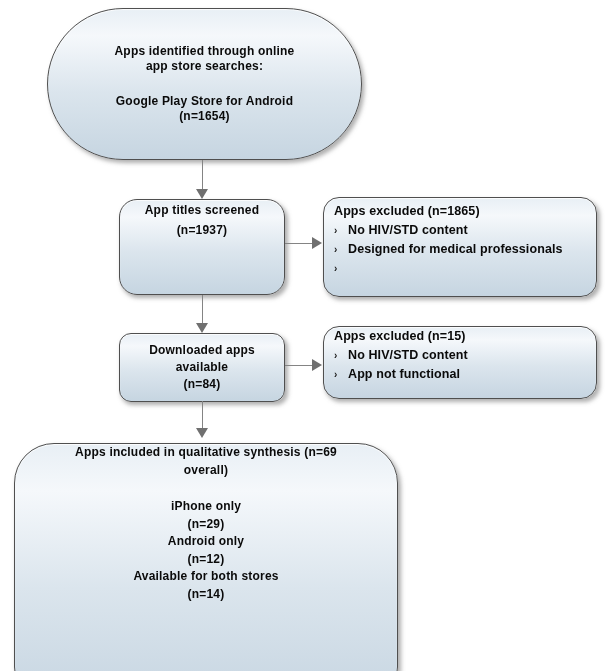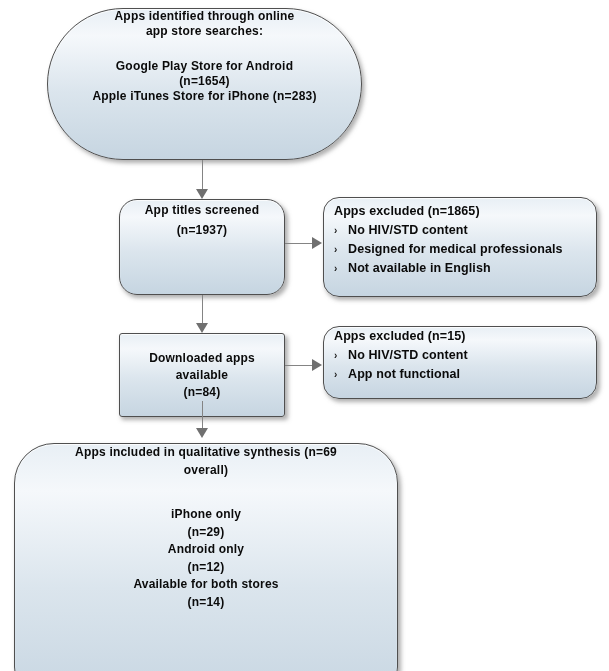--- a/index.html
+++ b/index.html
@@ -9,44 +9,44 @@
     font-weight:bold;color:#0a0a0a;
   }
   .node{
     position:absolute;box-sizing:border-box;
     border:1px solid #4f4f4f;
     background:linear-gradient(180deg,#e8eff5 0%,#f5f8fb 18%,#dbe5ed 55%,#c6d5e1 100%);
     box-shadow:2.5px 3px 4px rgba(110,110,110,0.55), inset 0 1px 1px rgba(255,255,255,0.85);
     text-align:center;
   }
   .stadium{left:47px;top:8px;width:315px;height:152px;border-radius:76px;
-    display:flex;flex-direction:column;align-items:center;}
+    display:flex;flex-direction:column;justify-content:center;align-items:center;}
   .stadium .line{font-size:12px;line-height:15px;letter-spacing:0.2px;}
   .stadium .group2{margin-top:20px;}
 
   .box-screened{left:119px;top:199px;width:166px;height:96px;border-radius:18px;
     display:flex;flex-direction:column;}
   .box-screened .line{font-size:12px;line-height:20px;letter-spacing:0.2px;}
 
-  .box-assessed{left:119px;top:333px;width:166px;height:84px;border-radius:3px;
+  .box-assessed{left:119px;top:333px;width:166px;height:69px;border-radius:12px;
     display:flex;flex-direction:column;justify-content:center;}
   .box-assessed .line{font-size:12px;line-height:17px;letter-spacing:0.2px;}
 
   .box-excluded{width:274px;border-radius:16px;text-align:left;padding:0 8px 14px 10px;
     display:flex;flex-direction:column;justify-content:center;}
   .box-excluded1{left:323px;top:197px;height:100px;}
   .box-excluded2{left:323px;top:326px;height:73px;}
   .box-excluded .title{font-size:12.5px;line-height:19px;letter-spacing:0.1px;}
   .box-excluded .bullet-line{font-size:12.5px;line-height:19px;letter-spacing:0.1px;display:flex;align-items:baseline;}
   .box-excluded .bullet{font-size:10px;width:14px;flex:0 0 14px;color:#1a1a1a;}
 
   .box-included{left:14px;top:443px;width:384px;height:264px;border-radius:40px;}
   .box-included .line{font-size:12px;line-height:17.5px;letter-spacing:0.2px;}
   .box-included .highlight{font-size:17px;line-height:24px;margin-top:14px;letter-spacing:0.3px;}
-  .box-included .breakdown{margin-top:27px;}
+  .box-included .breakdown{margin-top:19px;}
 
   
   .varrow{position:absolute;width:12px;}
   .varrow .shaft{position:absolute;left:5.5px;top:0;width:1.2px;background:#848484;}
   .varrow .head{position:absolute;left:0;bottom:0;width:0;height:0;
     border-left:6px solid transparent;border-right:6px solid transparent;border-top:10px solid #707070;}
   .harrow{position:absolute;height:12px;}
   .harrow .shaft{position:absolute;top:5.5px;left:0;height:1.2px;background:#848484;}
   .harrow .head{position:absolute;right:0;top:0;width:0;height:0;
     border-top:6px solid transparent;border-bottom:6px solid transparent;border-left:10px solid #707070;}
@@ -63,21 +63,20 @@
 <div class="canvas">
 
   <div class="node stadium">
     <div class="group1">
       <div class="line">Apps identified through online</div>
       <div class="line">app store searches:</div>
     </div>
     <div class="group2">
       <div class="line">Google Play Store for Android</div>
       <div class="line">(n=1654)</div>
-      <div class="line">Apple iTunes Store for iPhone (n=283)</div>
     </div>
   </div>
 
   <div class="varrow varrow1">
     <div class="shaft"></div>
     <div class="head"></div>
   </div>
 
   <div class="node box-screened">
     <div class="line">App titles screened</div>
@@ -94,21 +93,20 @@
     <div class="bullet-line">
       <span class="bullet">›</span>
       <span>No HIV/STD content</span>
     </div>
     <div class="bullet-line">
       <span class="bullet">›</span>
       <span>Designed for medical professionals</span>
     </div>
     <div class="bullet-line">
       <span class="bullet">›</span>
-      <span>Not available in English</span>
     </div>
   </div>
 
   <div class="varrow varrow2">
     <div class="shaft"></div>
     <div class="head"></div>
   </div>
 
   <div class="node box-assessed">
     <div class="line">Downloaded apps</div>

